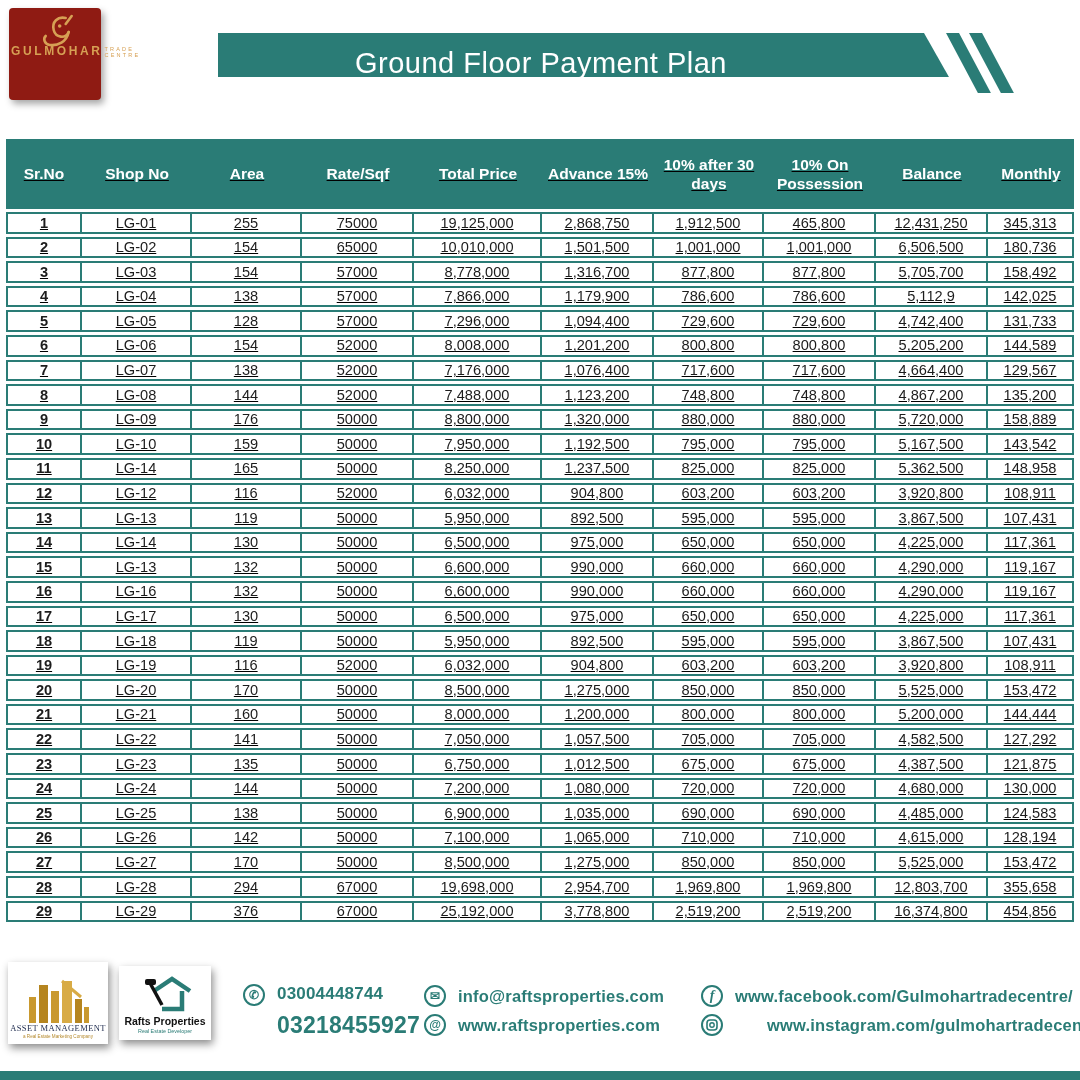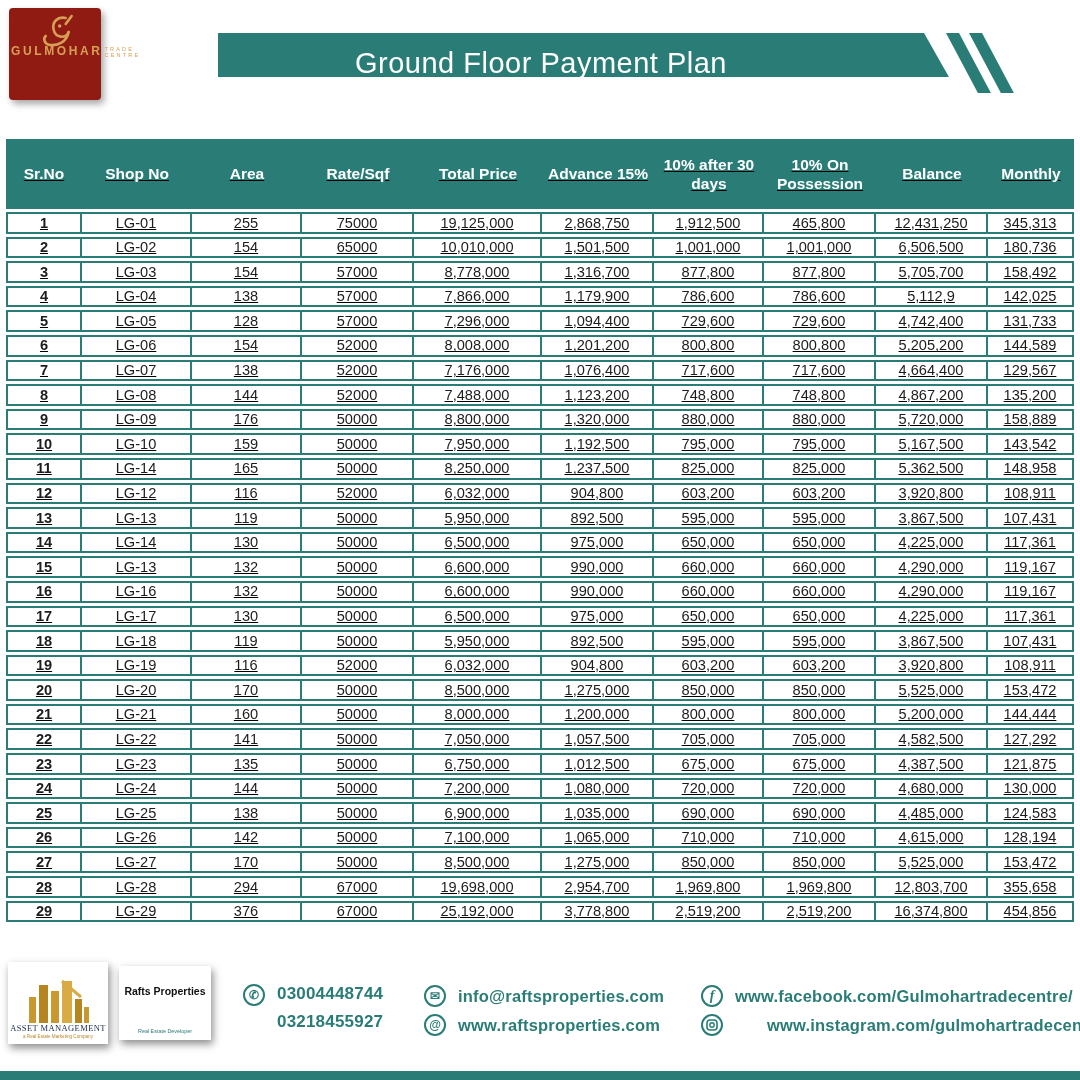--- a/index.html
+++ b/index.html
@@ -57,21 +57,21 @@
   .asset-card{
     position:absolute;left:8px;top:962px;width:100px;height:82px;background:#fff;
     box-shadow:2px 4px 8px rgba(0,0,0,.45);
     display:flex;flex-direction:column;align-items:center;justify-content:flex-end;padding-bottom:5px;box-sizing:border-box;
   }
   .asset-title{font-family:"Liberation Serif", serif;font-size:8.5px;color:#1d2a4d;letter-spacing:.4px;white-space:nowrap;}
   .asset-sub{font-size:4.6px;color:#b58a2e;margin-top:1.5px;white-space:nowrap;}
   .rafts-card{
     position:absolute;left:119px;top:966px;width:92px;height:74px;background:#fff;
     box-shadow:2px 4px 8px rgba(0,0,0,.45);
-    display:flex;flex-direction:column;align-items:center;justify-content:flex-end;padding-bottom:6px;box-sizing:border-box;gap:30px;
+    display:flex;flex-direction:column;align-items:center;justify-content:flex-end;padding-bottom:6px;box-sizing:border-box;
   }
   .rafts-title{font-size:10.5px;font-weight:bold;color:#111;white-space:nowrap;}
   .rafts-sub{font-size:5.4px;color:var(--teal);margin-top:1px;white-space:nowrap;}
   .contact-item{position:absolute;display:flex;align-items:center;gap:12px;}
   .c-icon{
     width:22px;height:22px;border:2px solid var(--teal);border-radius:50%;
     display:flex;align-items:center;justify-content:center;flex:none;
     color:var(--teal);font-size:12px;font-weight:bold;box-sizing:border-box;
   }
   .c-text{color:var(--teal);font-size:16.5px;font-weight:bold;letter-spacing:.2px;}
@@ -505,21 +505,21 @@
     <rect x="9" y="4" width="11" height="6" rx="2" fill="#111"></rect>
   </svg>
   <div class="rafts-title">Rafts Properties</div>
   <div class="rafts-sub">Real Estate Developer</div>
 </div>
 
 <div class="contact-item" style="left:243px;top:984px;align-items:flex-start;">
   <span class="c-icon">✆</span>
   <span class="phone-lines">
     <span class="c-text" style="font-size:17px;">03004448744</span>
-    <span class="c-text" style="font-size:17px;">03218455927</span>
+    <span class="c-text" style="font-size:23px;">03218455927</span>
   </span>
 </div>
 
 <div class="contact-item" style="left:424px;top:985px;">
   <span class="c-icon">✉</span>
   <span class="c-text">info@raftsproperties.com</span>
 </div>
 
 <div class="contact-item" style="left:424px;top:1014px;">
   <span class="c-icon">@</span>

